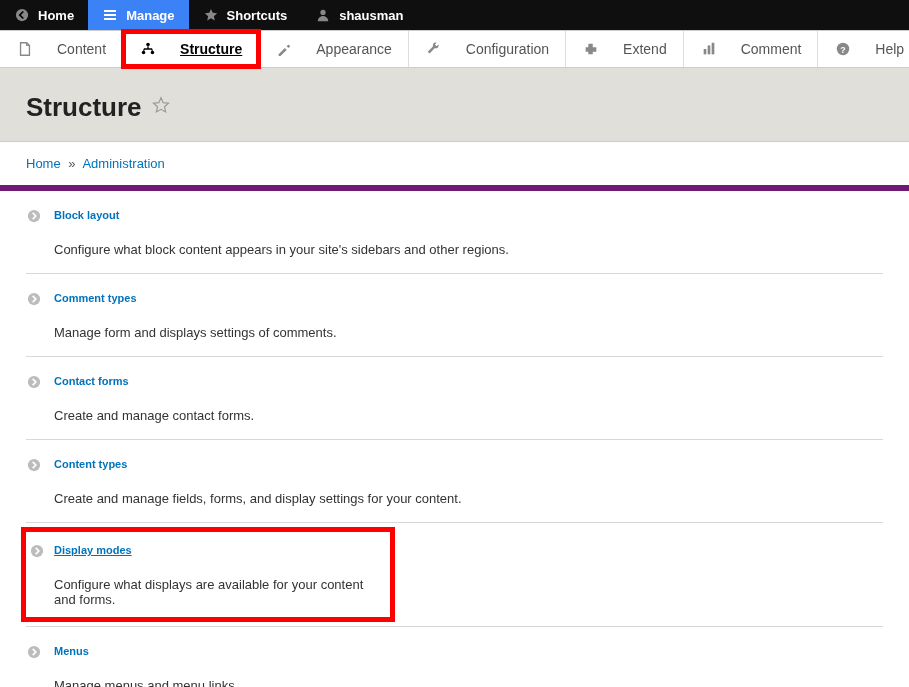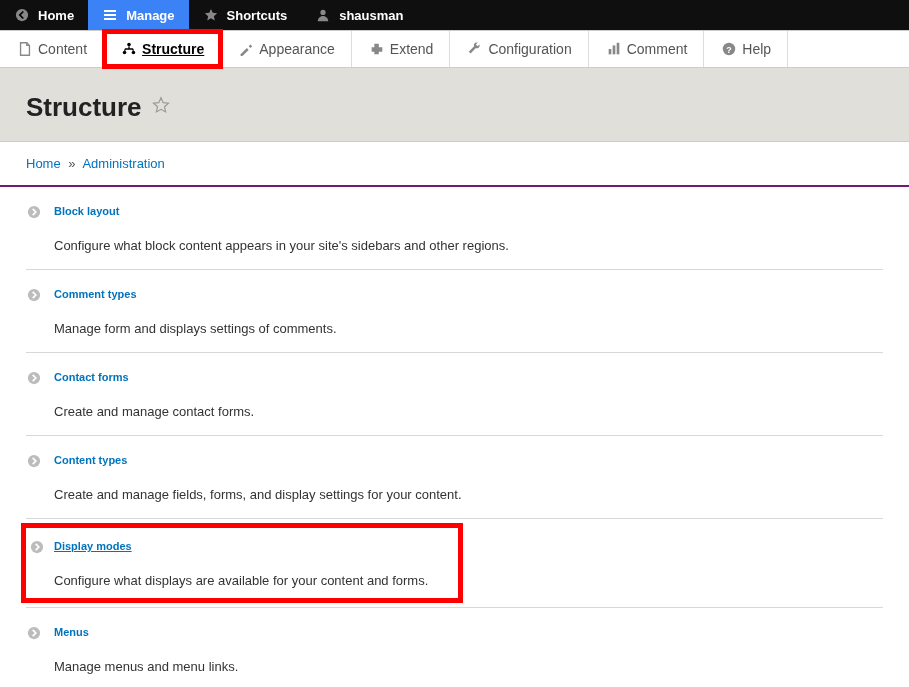--- a/index.html
+++ b/index.html
@@ -36,21 +36,21 @@
     background: #fff;
     border-top: 1px solid #ccc;
     border-bottom: 1px solid #ccc;
     display: flex;
     height: 38px;
   }
   .admin-tab {
     display: flex;
     align-items: center;
     padding: 0 16px;
-    gap: 4px;
+    gap: 23px;
     color: #555;
     font-size: 14px;
     cursor: pointer;
     border-right: 1px solid #ddd;
   }
   .admin-tab.active {
     color: #000;
     font-weight: bold;
     text-decoration: underline;
   }
@@ -71,21 +71,21 @@
     color: #222;
     display: flex;
     align-items: center;
     gap: 10px;
   }
   .star-outline { color:#999; font-size:20px; cursor:pointer; }
   
   .breadcrumb {
     padding: 14px 26px;
     font-size: 13px;
-    border-bottom: 2px solid #701a75;
+    border-bottom: 6px solid #701a75;
   }
   .breadcrumb a { color: #0073bd; text-decoration: none; cursor:pointer; }
   .breadcrumb .sep { color: #555; margin: 0 4px; }
   
   .admin-list { padding: 0 26px; }
   .admin-item {
     padding: 16px 0 16px 28px;
     border-bottom: 1px solid #d8d8d8;
     position: relative;
   }
@@ -109,21 +109,21 @@
     color: #333;
     font-size: 13px;
     margin-top: 20px;
   }
   .highlight-box {
     border: 5px solid #f00;
     padding: 10px 23px 10px 28px;
     margin-left: -5px;
     margin-top: 4px;
     margin-bottom: 4px;
-    width: 442px;
+    width: 374px;
     position: relative;
   }
 </style>
 </head>
 <body>
 
 <div class="toolbar">
   <div class="toolbar-item">
     <span class="toolbar-icon">
       <svg viewBox="0 0 16 16" width="14" height="14">
@@ -186,32 +186,32 @@
       <svg viewBox="0 0 18 18" width="16" height="16">
           <path d="M3 15l7-7 2 2-7 7H3v-2z" fill="#888"></path>
           <path d="M12 6l2-2 2 2-2 2z" fill="#888"></path>
         </svg>
     </span>
     <span>Appearance</span>
   </div>
   <div class="admin-tab">
     <span class="tab-icon">
       <svg viewBox="0 0 18 18" width="16" height="16">
+          <path d="M14 4a3 3 0 01-4 4L4 14l-2-2 6-6a3 3 0 014-4l-2 2 2 2 2-2z" fill="#888"></path>
+        </svg>
+    </span>
+    <span>Configuration</span>
+  </div>
+  <div class="admin-tab">
+    <span class="tab-icon">
+      <svg viewBox="0 0 18 18" width="16" height="16">
           <path d="M6 3h5v4h4v5h-4v3H6v-3H3V7h3z" fill="#888"></path>
         </svg>
     </span>
     <span>Extend</span>
-  </div>
-  <div class="admin-tab">
-    <span class="tab-icon">
-      <svg viewBox="0 0 18 18" width="16" height="16">
-          <path d="M14 4a3 3 0 01-4 4L4 14l-2-2 6-6a3 3 0 014-4l-2 2 2 2 2-2z" fill="#888"></path>
-        </svg>
-    </span>
-    <span>Configuration</span>
   </div>
   <div class="admin-tab">
     <span class="tab-icon">
       <svg viewBox="0 0 18 18" width="16" height="16">
           <rect x="3" y="9" width="3" height="6" fill="#888"></rect>
           <rect x="7.5" y="5" width="3" height="10" fill="#888"></rect>
           <rect x="12" y="2" width="3" height="13" fill="#888"></rect>
         </svg>
     </span>
     <span>Comment</span>

